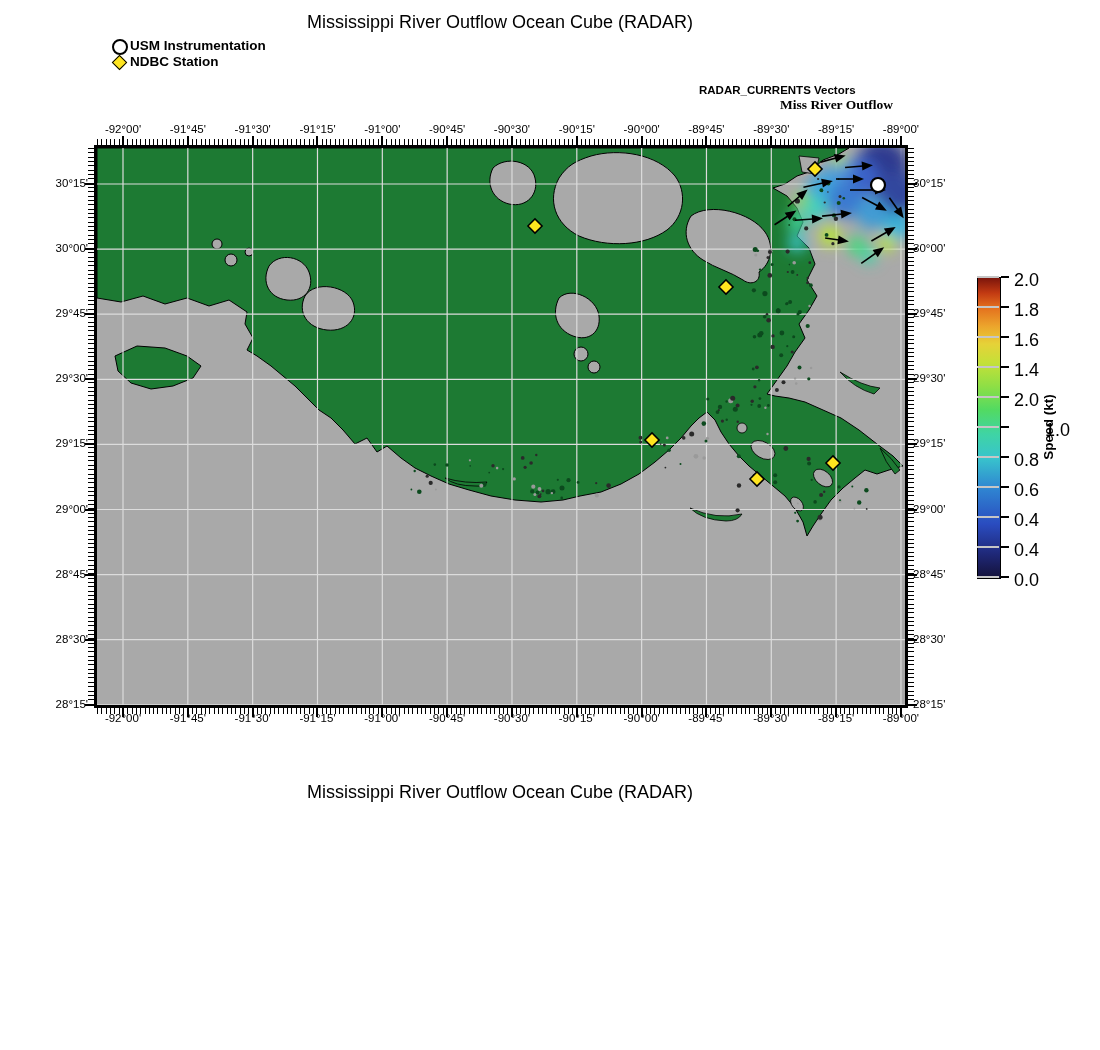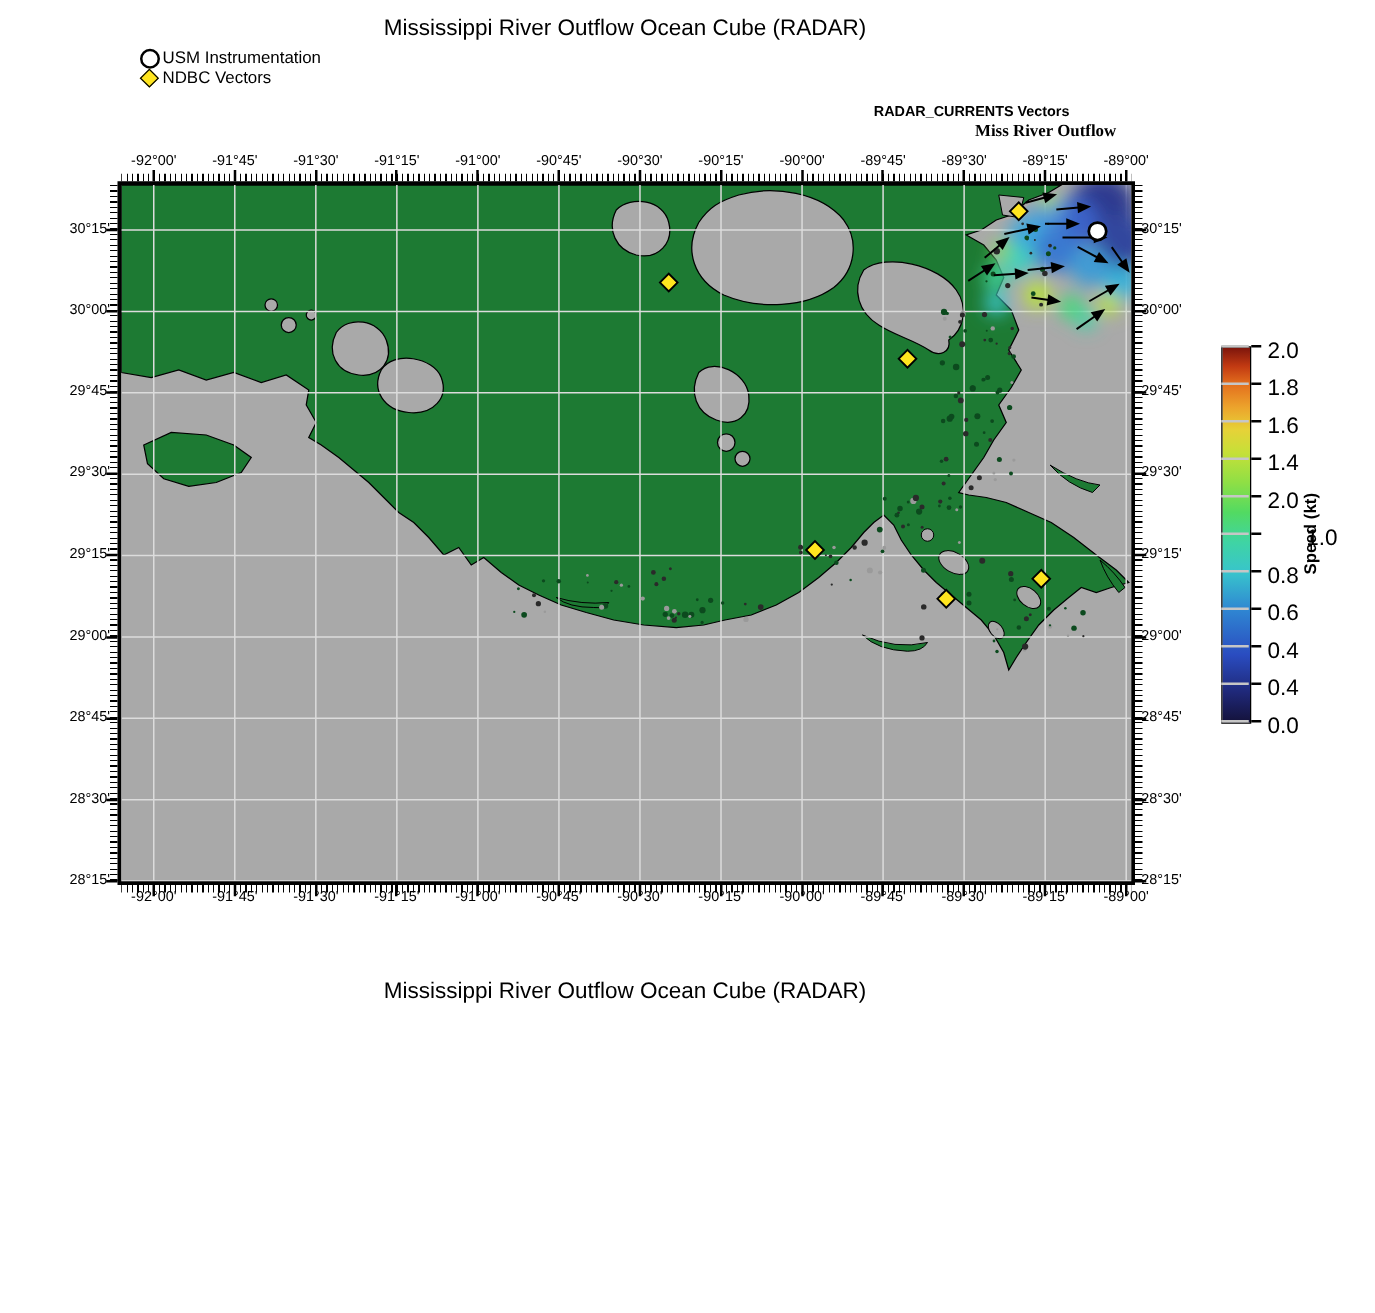--- a/index.html
+++ b/index.html
@@ -6,21 +6,21 @@
   #page{position:relative;width:1100px;height:1050px;background:#ffffff;overflow:hidden;
         font-family:"Liberation Sans",sans-serif;color:#000;}
   .abs{position:absolute;}
   .title{left:0;top:12px;width:1000px;text-align:center;font-size:18px;font-weight:normal;}
   .title.bottom{top:782px;}
   .subtitle{left:0;top:99px;width:1000px;text-align:center;
             font-family:"Liberation Serif",serif;font-size:16.5px;font-weight:bold;}
   
   .usm-marker{left:112px;top:39px;width:12px;height:12px;border:2.6px solid #000;border-radius:50%;background:#fff;}
   .ndbc-marker{left:114px;top:57px;width:9px;height:9px;border:1.8px solid #000;background:#ffe51f;transform:rotate(45deg);}
-  .leg-label{font-size:13.5px;font-weight:normal;white-space:nowrap;}
+  .leg-label{font-size:13.5px;font-weight:bold;white-space:nowrap;}
   
   .vec-box{left:694px;top:37px;width:206px;height:45px;border:2.6px solid #000;background:#fff;}
   .vec-label{position:absolute;left:5px;font-size:11.5px;font-weight:bold;line-height:13px;white-space:nowrap;}
   .vec-caption{left:699px;top:84px;font-size:11.5px;font-weight:bold;}
   .miss-river{left:780px;top:97px;font-family:"Liberation Serif",serif;font-size:13.5px;font-weight:bold;}
   
   #map-zone{left:94px;top:145px;width:814px;height:563px;}
   #map-frame{position:absolute;left:0;top:0;width:814px;height:563px;border:3px solid #000;box-sizing:border-box;}
   #map-svg{position:absolute;left:3px;top:3px;}
   .minor-ticks{position:absolute;}
@@ -50,21 +50,21 @@
 </head>
 <body>
 
 <div id="page">
 
   <div class="abs title">Mississippi River Outflow Ocean Cube (RADAR)</div>
 
   <div class="abs usm-marker"></div>
   <div class="abs leg-label" style="left:130px;top:38px;">USM Instrumentation</div>
   <div class="abs ndbc-marker"></div>
-  <div class="abs leg-label" style="left:130px;top:54px;">NDBC Vectors</div>
+  <div class="abs leg-label" style="left:130px;top:54px;">NDBC Station</div>
 
   <div class="abs vec-caption">RADAR_CURRENTS Vectors</div>
   <div class="abs miss-river">Miss River Outflow</div>
 
 
   <div class="abs" id="map-zone">
     <svg id="map-svg" width="808" height="557" viewBox="0 0 808 557">
       <defs>
         <filter id="blur7" x="-60%" y="-60%" width="220%" height="220%">
           <feGaussianBlur stdDeviation="7"></feGaussianBlur>

